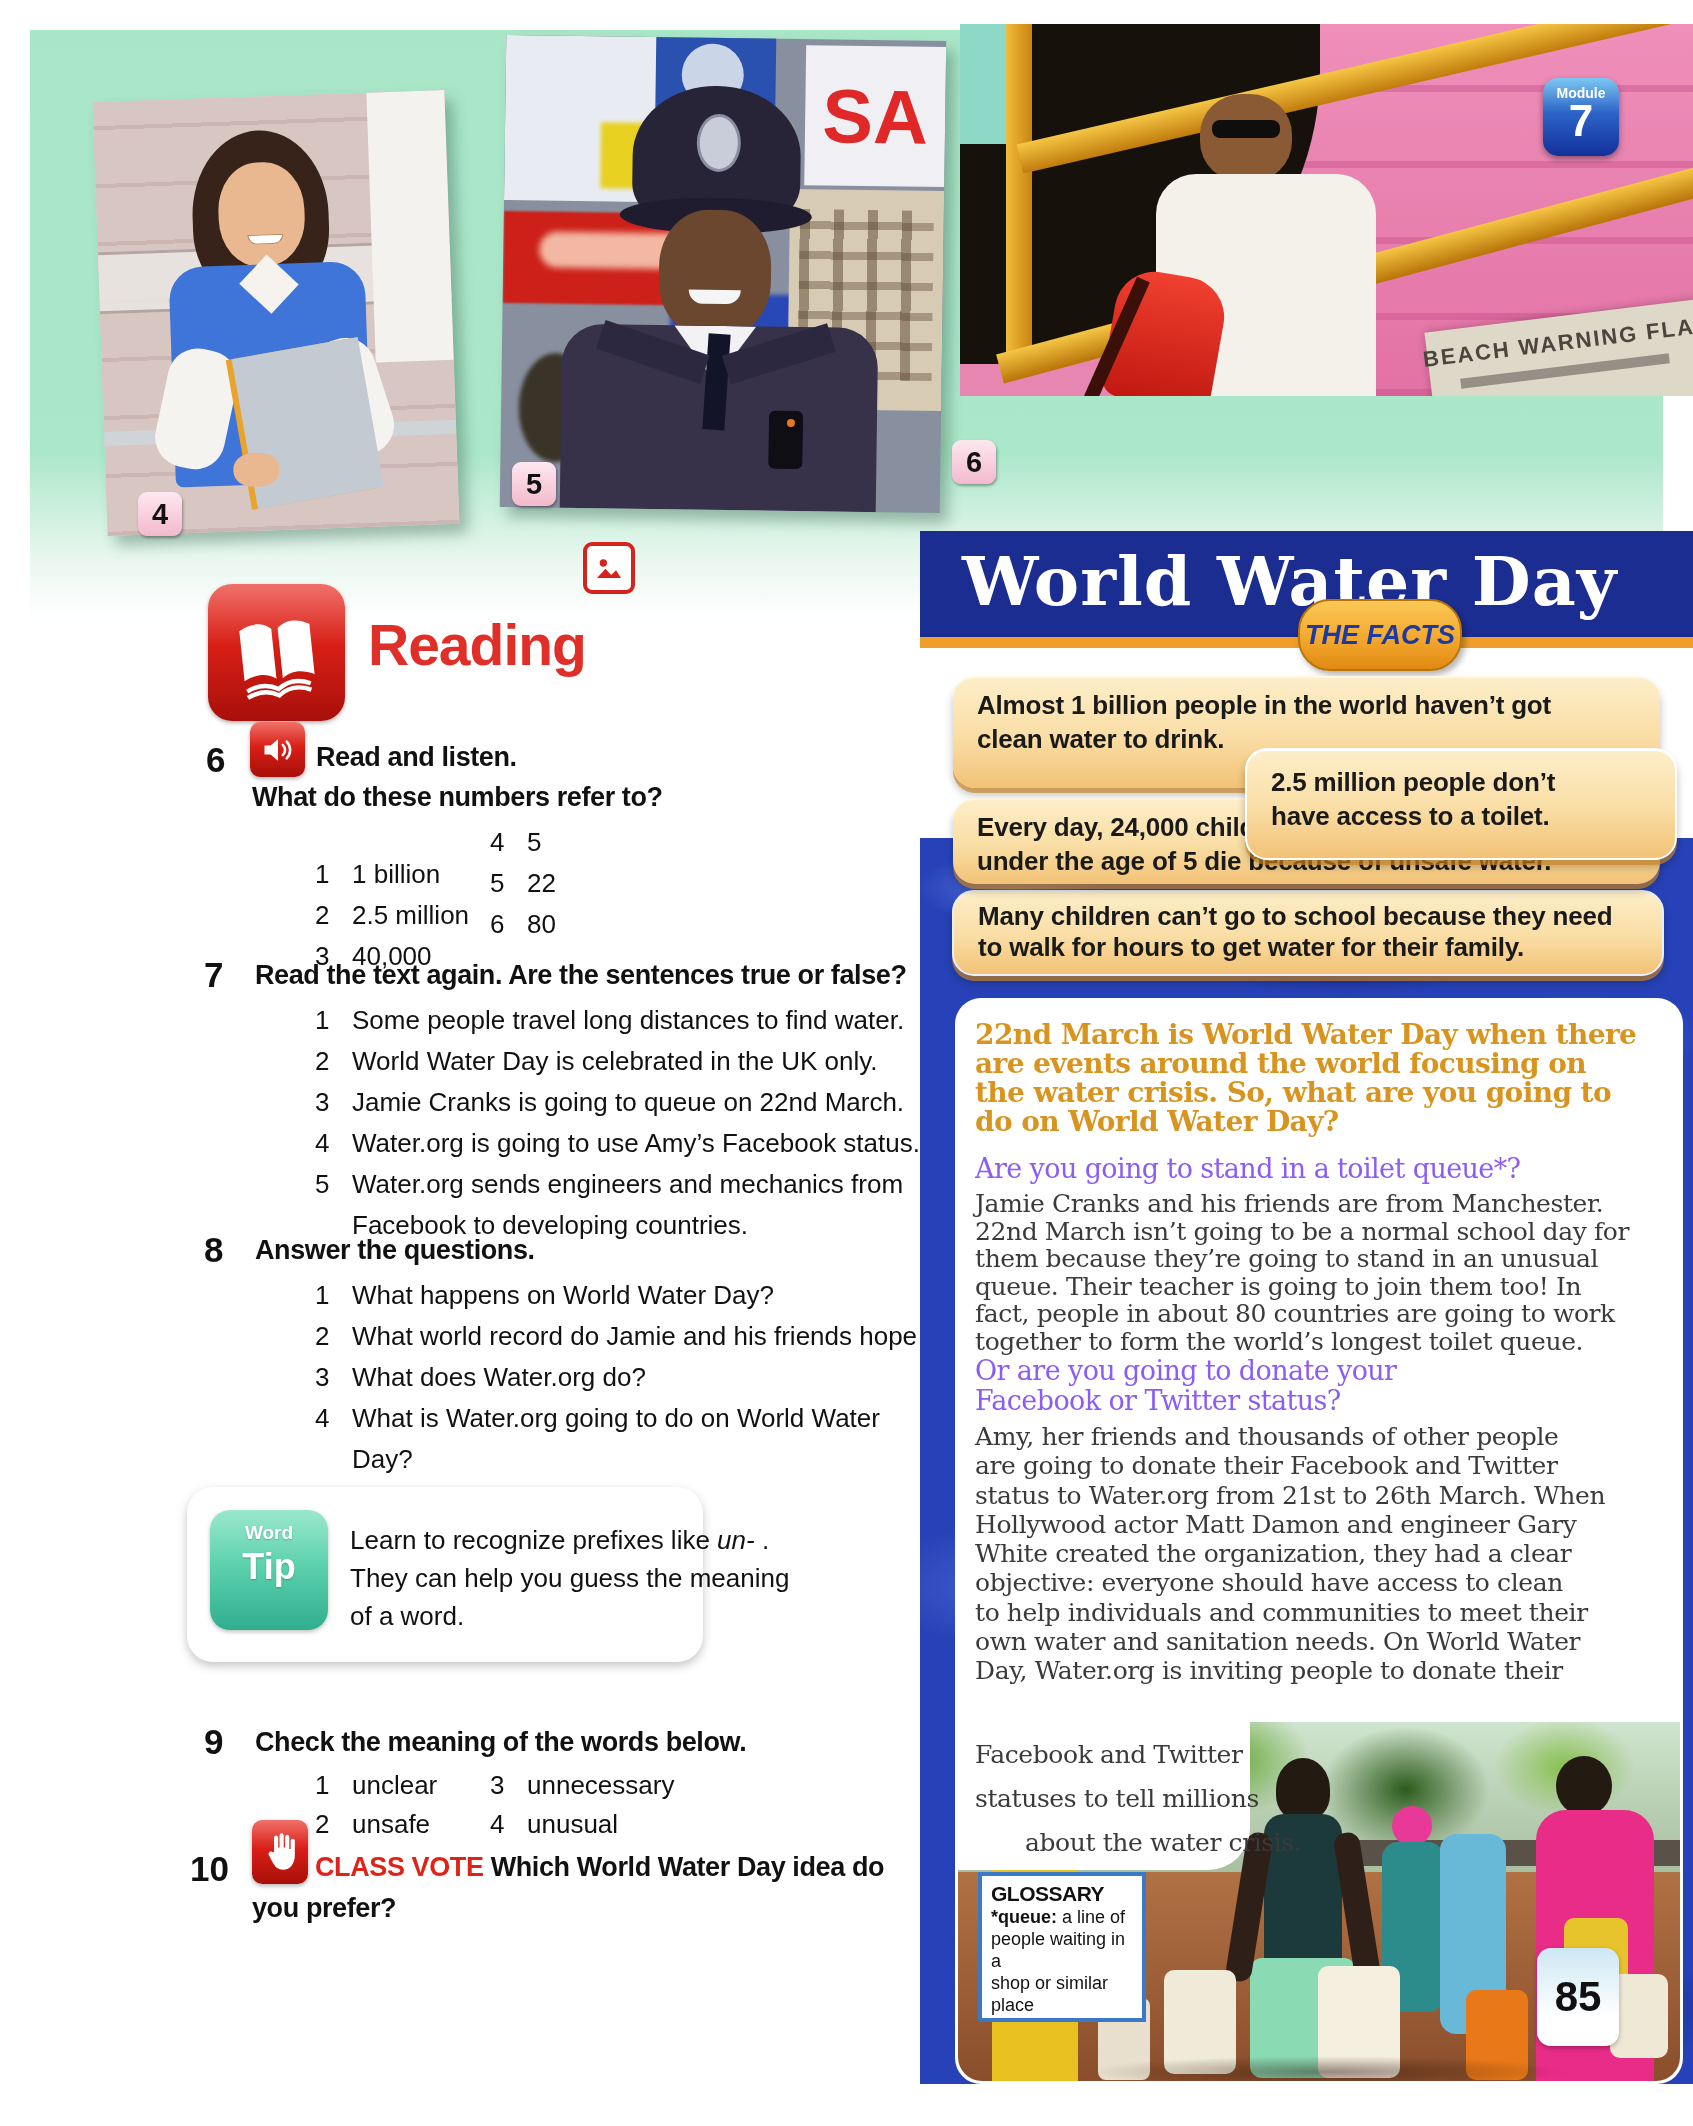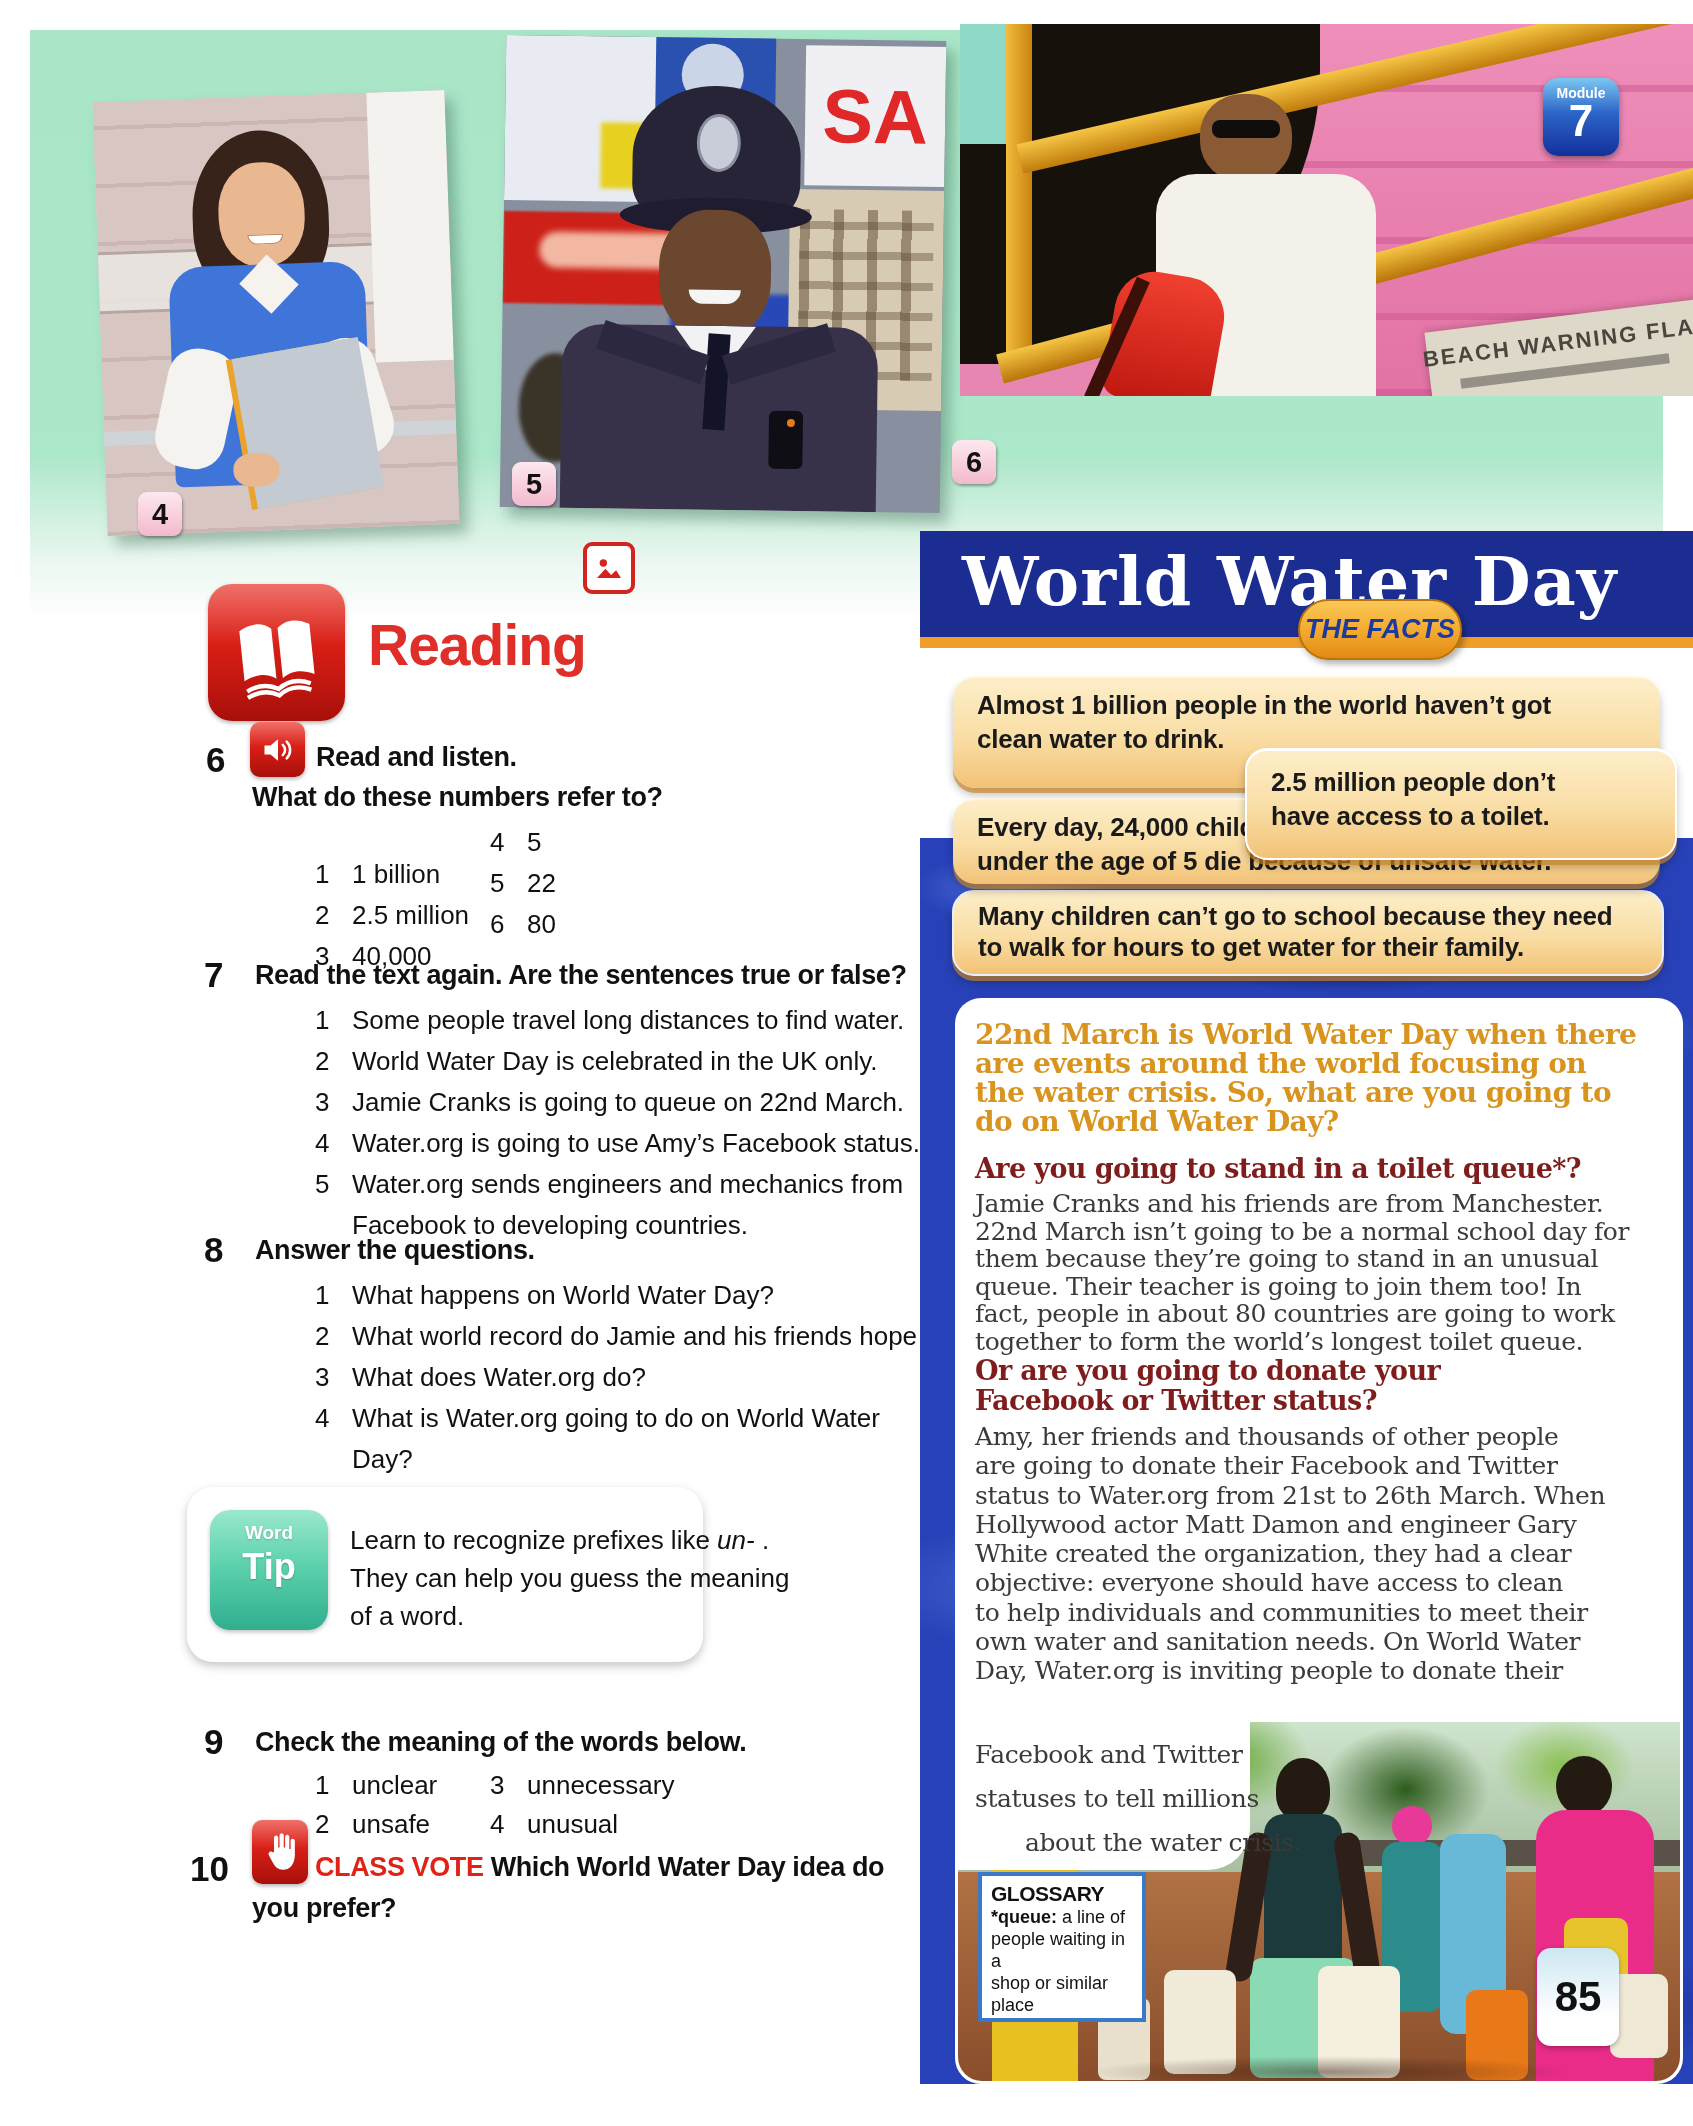--- a/index.html
+++ b/index.html
@@ -40,21 +40,21 @@
     background:linear-gradient(180deg,#9ae8cd 0%,#5ed2ae 45%,#2fae8e 100%);
     color:#fff;text-align:center;box-shadow:0 2px 4px rgba(0,0,0,.25);}
   .tip-badge .t1{font-size:19px;font-weight:bold;margin-top:12px;text-shadow:0 1px 2px rgba(0,0,0,.2);}
   .tip-badge .t2{font-size:36px;font-weight:bold;line-height:46px;text-shadow:0 1px 2px rgba(0,0,0,.25);}
   .tiptext{left:350px;top:1521px;font-size:26px;color:#111;line-height:38px;}
   
   .banner{left:920px;top:531px;width:773px;height:106px;background:#1b2d90;}
   .banner-title{left:962px;top:541px;font-size:68px;font-weight:bold;color:#fff;
     font-family:"DejaVu Serif",serif;letter-spacing:1px;}
   .banner-bar{left:920px;top:637px;width:773px;height:11px;background:#f09e2a;}
-  .facts-pill{left:1298px;top:599px;width:164px;height:61px;border-radius:32px;
+  .facts-pill{left:1298px;top:599px;width:164px;height:72px;border-radius:32px;
     background:linear-gradient(180deg,#fbc857 0%,#f3a82e 55%,#e18a12 100%);
     border:2px solid #b97408;box-sizing:border-box;box-shadow:3px 4px 6px rgba(0,0,0,.3);
     display:flex;align-items:center;justify-content:center;}
   .facts-pill span{font-size:27px;font-weight:bold;font-style:italic;color:#1c3aa0;}
   .blue-panel{left:920px;top:838px;width:773px;height:1246px;background-color:#2742b8;
     background-image:
       radial-gradient(140px 50px at 12% 4%,rgba(125,155,245,.5),transparent 70%),
       radial-gradient(200px 70px at 55% 9%,rgba(18,32,128,.55),transparent 70%),
       radial-gradient(180px 60px at 85% 16%,rgba(115,145,240,.45),transparent 70%),
       radial-gradient(220px 80px at 25% 30%,rgba(22,38,138,.5),transparent 70%),
@@ -64,22 +64,22 @@
       radial-gradient(220px 80px at 40% 85%,rgba(115,145,240,.4),transparent 70%),
       radial-gradient(180px 70px at 90% 94%,rgba(18,32,128,.5),transparent 70%);}
   .factbox{position:absolute;border-radius:22px;
     background:linear-gradient(180deg,#fdeec9 0%,#f9dda4 55%,#f2c276 100%);
     box-shadow:0 5px 0 rgba(205,135,35,.65),0 7px 8px rgba(0,0,0,.25);
     border-top:2px solid #fff7e2;box-sizing:border-box;padding:10px 24px;}
   .factbox p{margin:0;font-size:26px;font-weight:bold;color:#1a1a1a;line-height:34px;letter-spacing:-0.2px;}
   .card{left:955px;top:998px;width:728px;height:1086px;background:#ffffff;border-radius:26px;}
   .intro{left:20px;top:22px;width:690px;font-family:"DejaVu Serif",serif;font-weight:bold;
     font-size:28px;line-height:29px;color:#d8941e;letter-spacing:-0.6px;}
-  .art-h{position:absolute;font-family:"DejaVu Serif",serif;font-weight:bold;font-size:27px;
-    line-height:29.5px;color:#7f1d1d;letter-spacing:-0.6px;}
+  .art-h{position:absolute;font-family:"DejaVu Serif",serif;font-weight:normal;font-size:27px;
+    line-height:29.5px;color:#8b5cf6;letter-spacing:-0.6px;}
   .art-p{position:absolute;font-family:"DejaVu Serif",serif;font-size:25px;color:#3a3a3a;letter-spacing:-0.4px;}
   .glossary{left:23px;top:874px;width:168px;height:150px;background:#fff;border:4px solid #3a78c8;
     box-sizing:border-box;padding:6px 9px;z-index:6;}
   .glossary .gt{font-size:21px;font-weight:bold;color:#111;letter-spacing:-0.5px;}
   .glossary .gd{font-size:18px;color:#111;line-height:22px;}
   .pagenum{left:582px;top:950px;width:82px;height:98px;border-radius:14px;z-index:6;
     background:linear-gradient(180deg,#cde7f3 0%,#ffffff 70%);box-shadow:0 2px 5px rgba(0,0,0,.3);
     display:flex;align-items:center;justify-content:center;font-size:42px;font-weight:bold;color:#111;}
 </style>
 </head>

